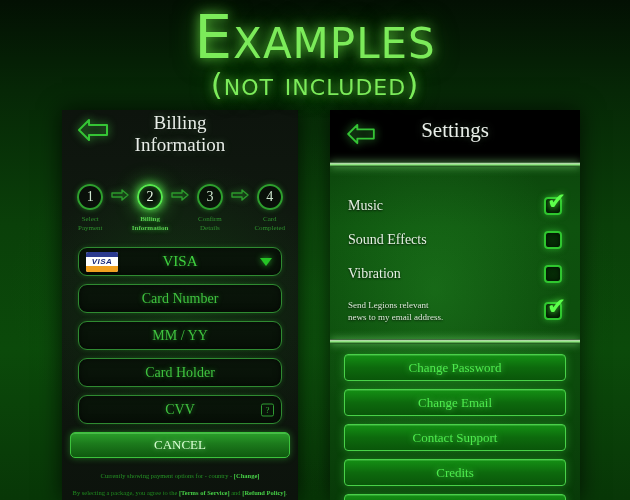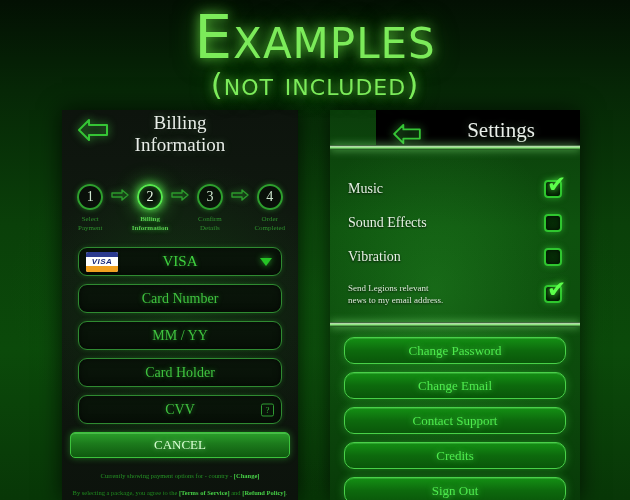--- a/index.html
+++ b/index.html
@@ -185,21 +185,21 @@
     left: 330px; top: 110px; width: 250px; height: 390px;
     background: linear-gradient(to bottom, #0b3d0b 0%, #0e520e 30%, #0c4a0c 70%, #083a08 100%);
     box-shadow: 0 0 22px rgba(0,0,0,0.7);
   }
   #panel-settings::after{
     content:""; position:absolute; inset:0;
     background: radial-gradient(ellipse 75% 60% at 42% 46%, rgba(60,200,60,0.22) 0%, rgba(0,0,0,0) 72%);
     pointer-events:none;
   }
   .set-head {
-    position: relative; height: 35px; background: #000000; z-index:2;margin-left:46px;
+    position: relative; height: 52px; background: #000000; z-index:2;
   }
   .set-title {
     position: absolute; left: 0; top: 8px; width: 250px; text-align: center;
     font-size: 21px; color: #e9efe9;
     font-family: "Liberation Serif", serif;
     text-shadow: 0 2px 4px rgba(0,0,0,1), 0 0 8px rgba(190,255,190,0.3);
   }
   .set-back { position: absolute; left: 14px; top: 13px; width: 34px; height: 22px; }
   .divider {
     position: relative; z-index: 3; height: 5px;
@@ -226,21 +226,21 @@
     flex: none;
   }
   .cbox .tick {
     position: absolute; left: 1px; top: -9px;
     font-size: 23px; line-height: 23px; color: #5cff4b;
     font-family: "DejaVu Sans", sans-serif;
     text-shadow: 0 0 7px rgba(90,255,70,0.9);
   }
   .set-buttons { position: relative; z-index: 2; padding: 10px 14px 0 14px; }
   .set-btn {
-    height: 27px; margin-bottom: 8px; border-radius: 10px;
+    height: 27px; margin-bottom: 8px; border-radius: 4px;
     border: 1px solid #49d149;
     background: linear-gradient(to bottom, #149014 0%, #0d6a0d 50%, #0a560a 100%);
     color: #4dea4d; font-size: 13px; line-height: 25px; text-align: center;
     font-family: "Liberation Serif", serif;
     box-shadow: 0 0 8px rgba(60,220,60,0.4), inset 0 1px 0 rgba(150,255,150,0.2);
     text-shadow: 0 0 6px rgba(90,240,90,0.8);
   }
 </style>
 </head>
 <body>
@@ -299,21 +299,21 @@
       </div>
     </div>
     <div class="step-arrow">
       <svg width="18" height="12" viewBox="0 0 18 12">
           <path d="M1 4 L11 4 L11 1 L17 6 L11 11 L11 8 L1 8 Z" fill="none" stroke="#2d9b2d" stroke-width="1.4" stroke-linejoin="round"></path>
         </svg>
     </div>
     <div class="step">
       <div class="step-circle">4</div>
       <div class="step-label">
-        <div>Order</div>
+        <div>Card</div>
         <div>Completed</div>
       </div>
     </div>
   </div>
 
   <div class="fields">
 
     <div class="field select">
       <div class="visa-logo">
         <div class="visa-top"></div>

